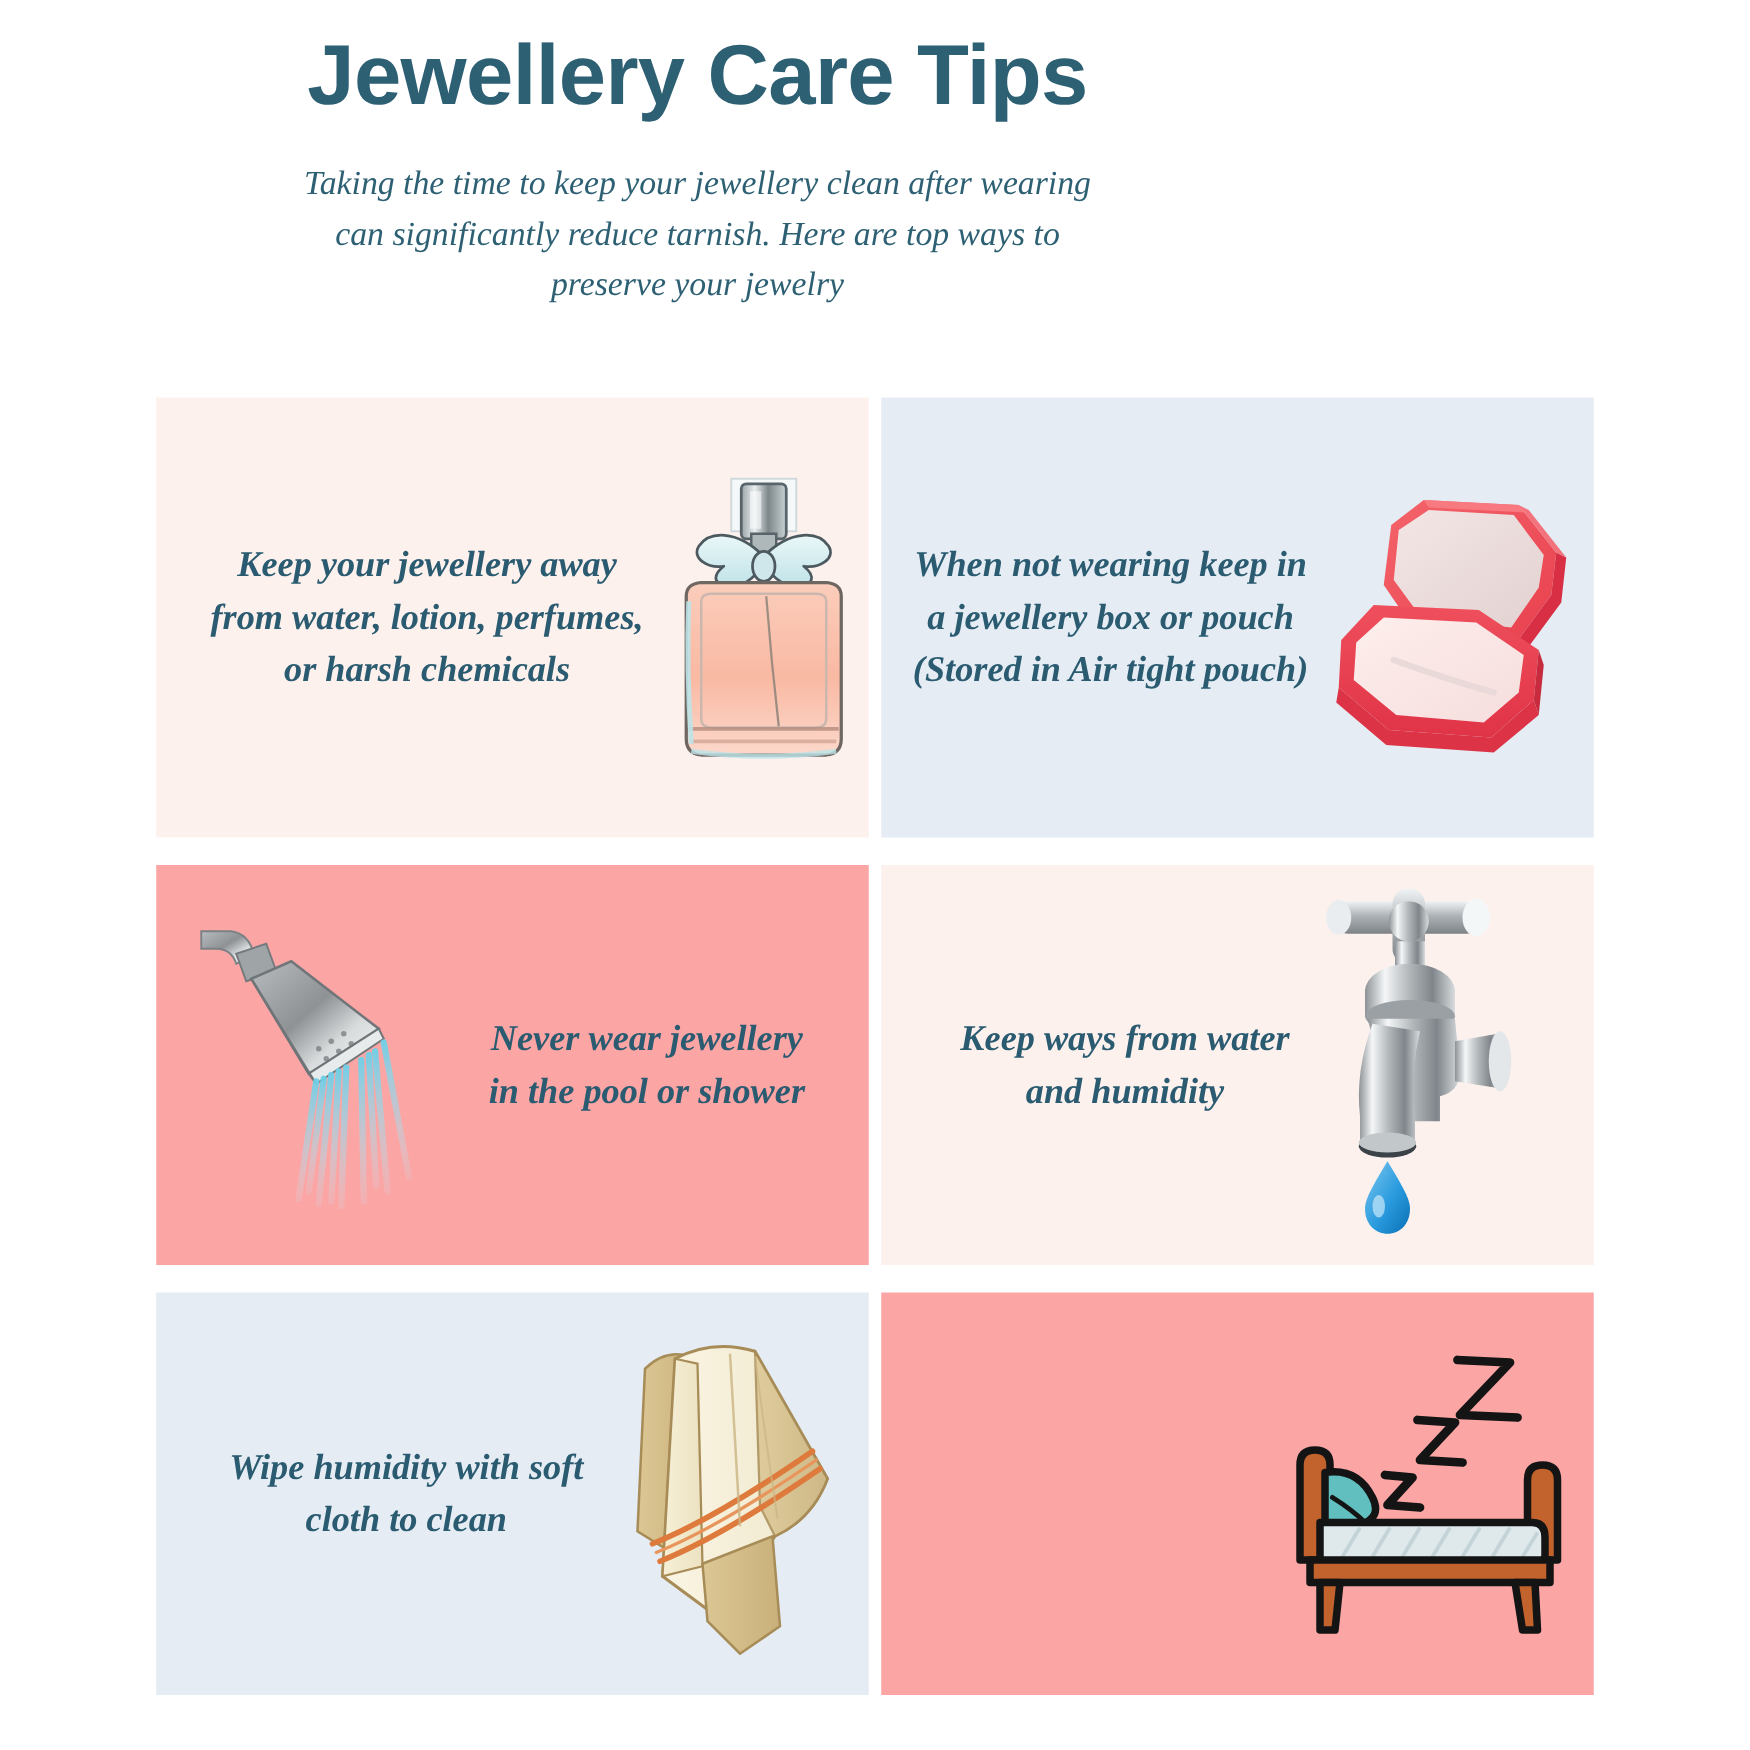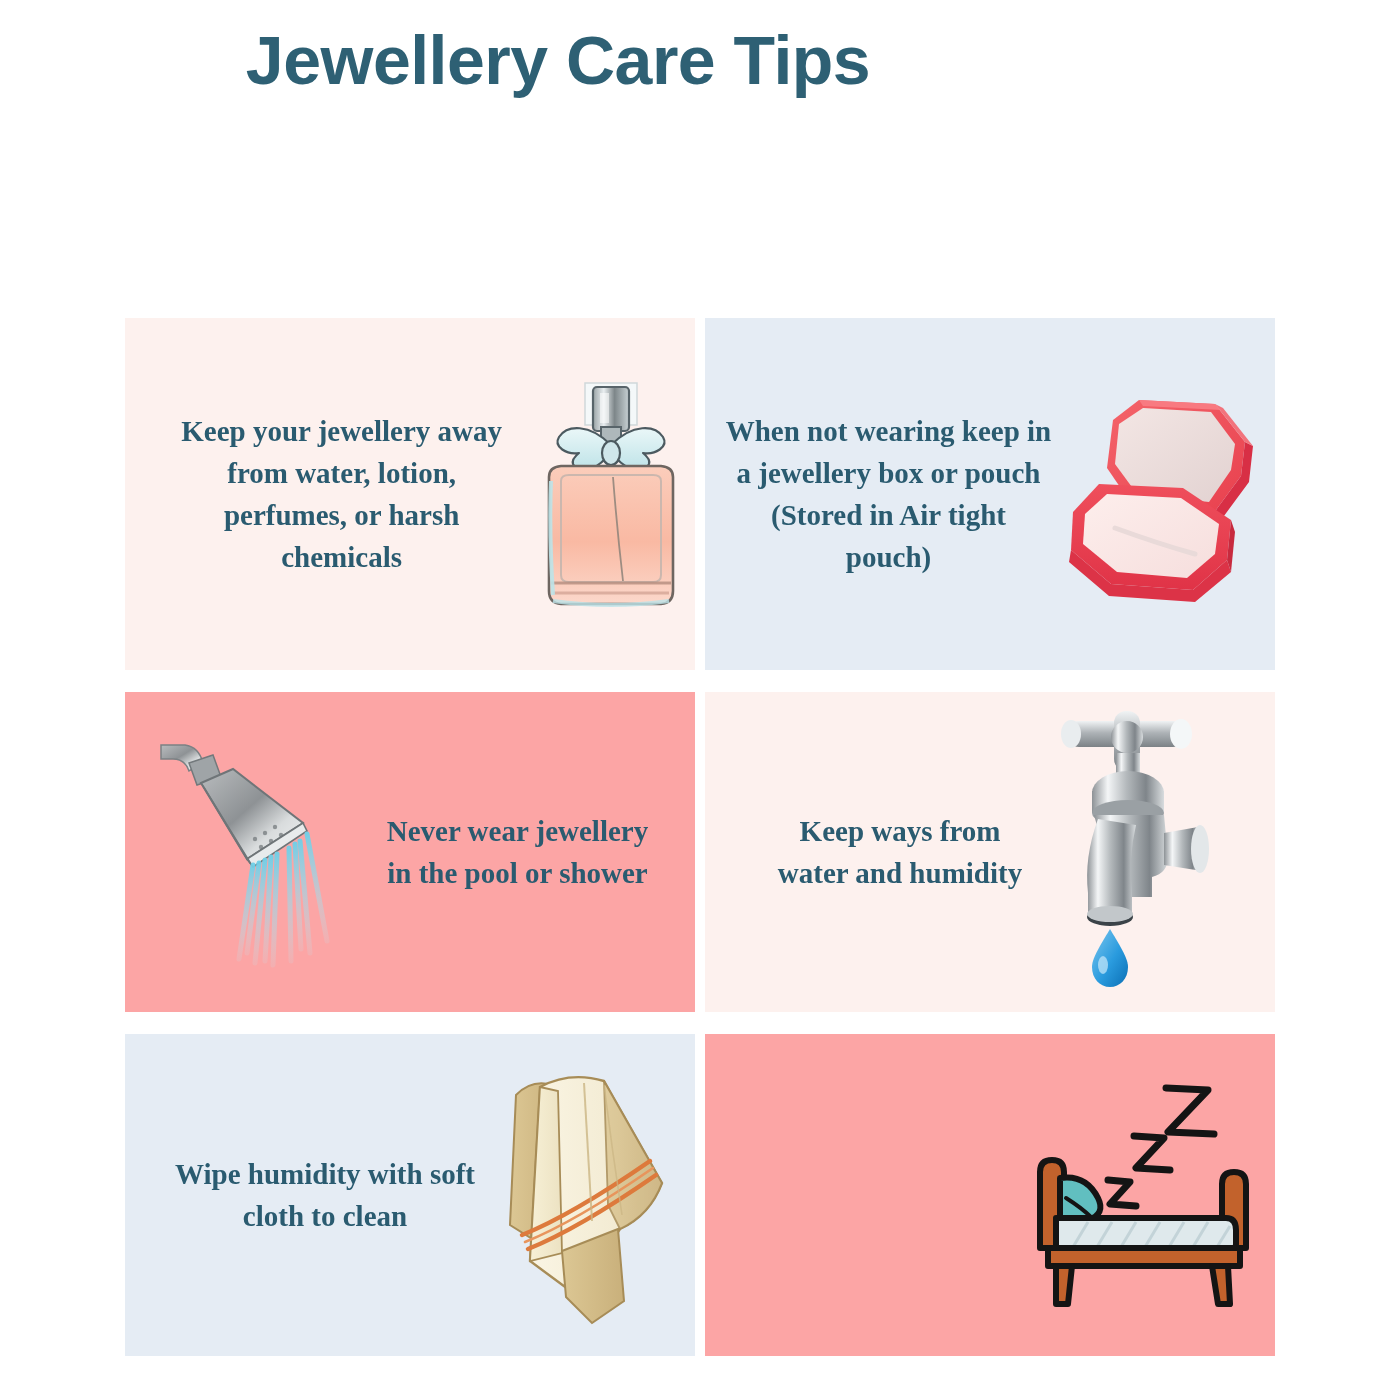--- a/index.html
+++ b/index.html
@@ -52,20 +52,21 @@
   .grid {
     position: absolute;
     left: 125px;
     top: 318px;
     width: 1150px;
     display: grid;
     grid-template-columns: 570px 570px;
     grid-template-rows: 352px 320px 322px;
     column-gap: 10px;
     row-gap: 22px;
+    font-style: italic;
   }
   .card {
     position: relative;
     display: flex;
     align-items: center;
     overflow: visible;
   }
   .card-inner {
     position: absolute;
     inset: 0;
@@ -119,20 +120,21 @@
 
   svg { display: block; overflow: visible; }
 </style>
 </head>
 <body>
 
 <div class="page">
 
   <div class="header">
     <h1 class="page-title">Jewellery Care Tips</h1>
+    <p class="page-subtitle">Taking the time to keep your jewellery clean after wearing can significantly reduce tarnish. Here are top ways to preserve your jewelry</p>
   </div>
 
   <div class="grid">
 
     <div class="card c1 layout-text-left">
       <div class="card-inner bg-pink">
         <div class="card-text">Keep your jewellery away from water, lotion, perfumes, or harsh chemicals</div>
         <div class="art">
           <svg width="168" height="250" viewBox="0 0 168 250" aria-hidden="true">
             <defs>

